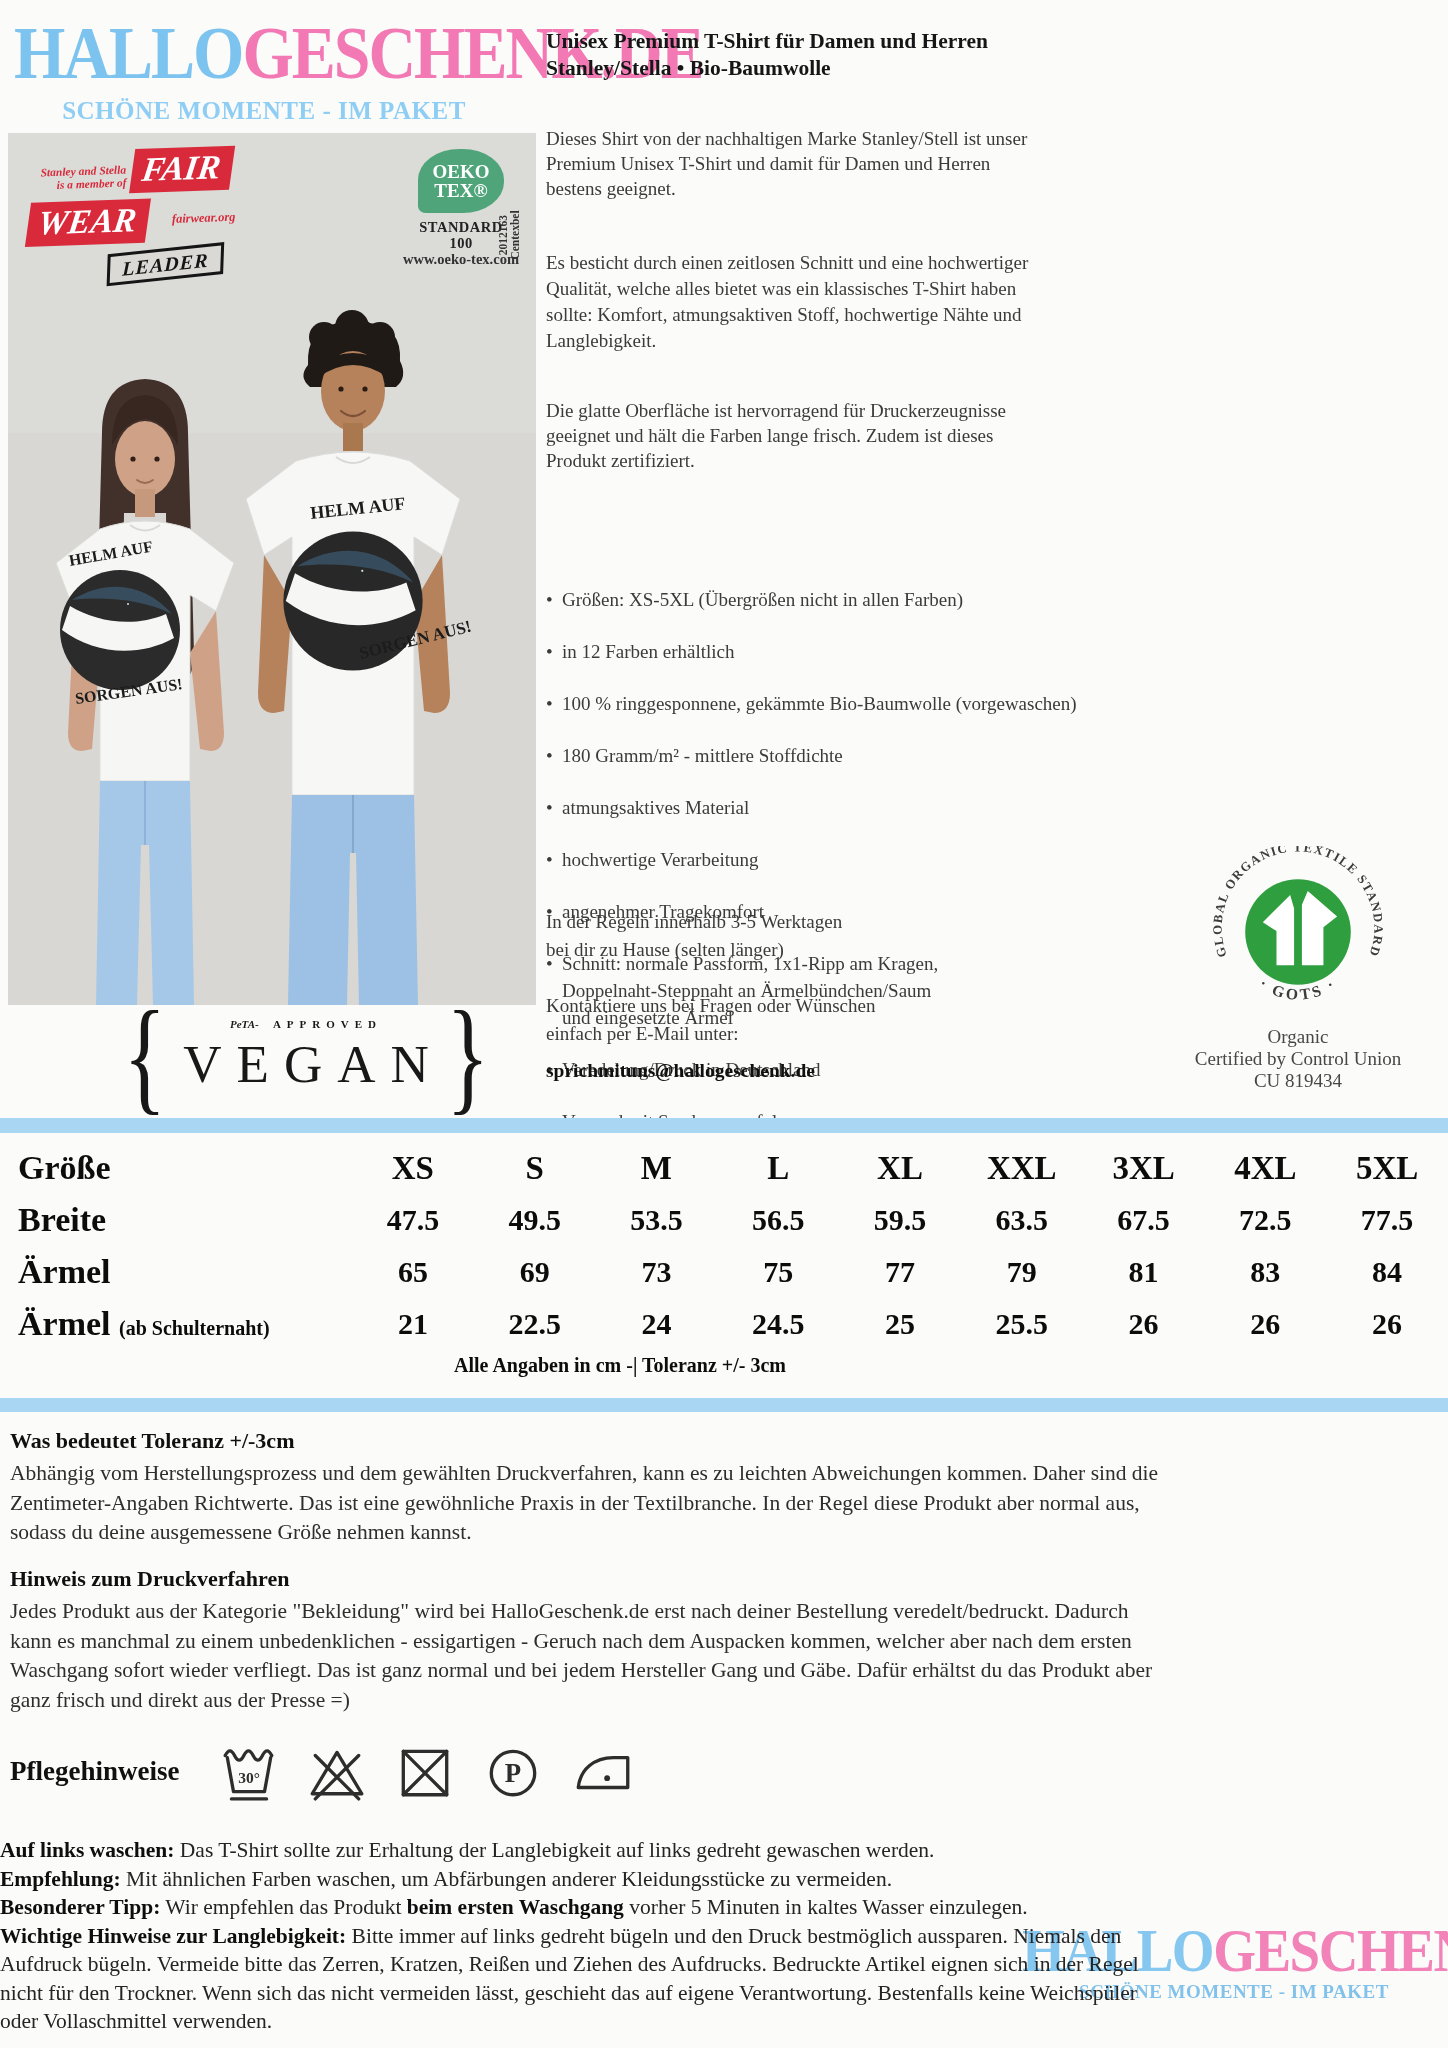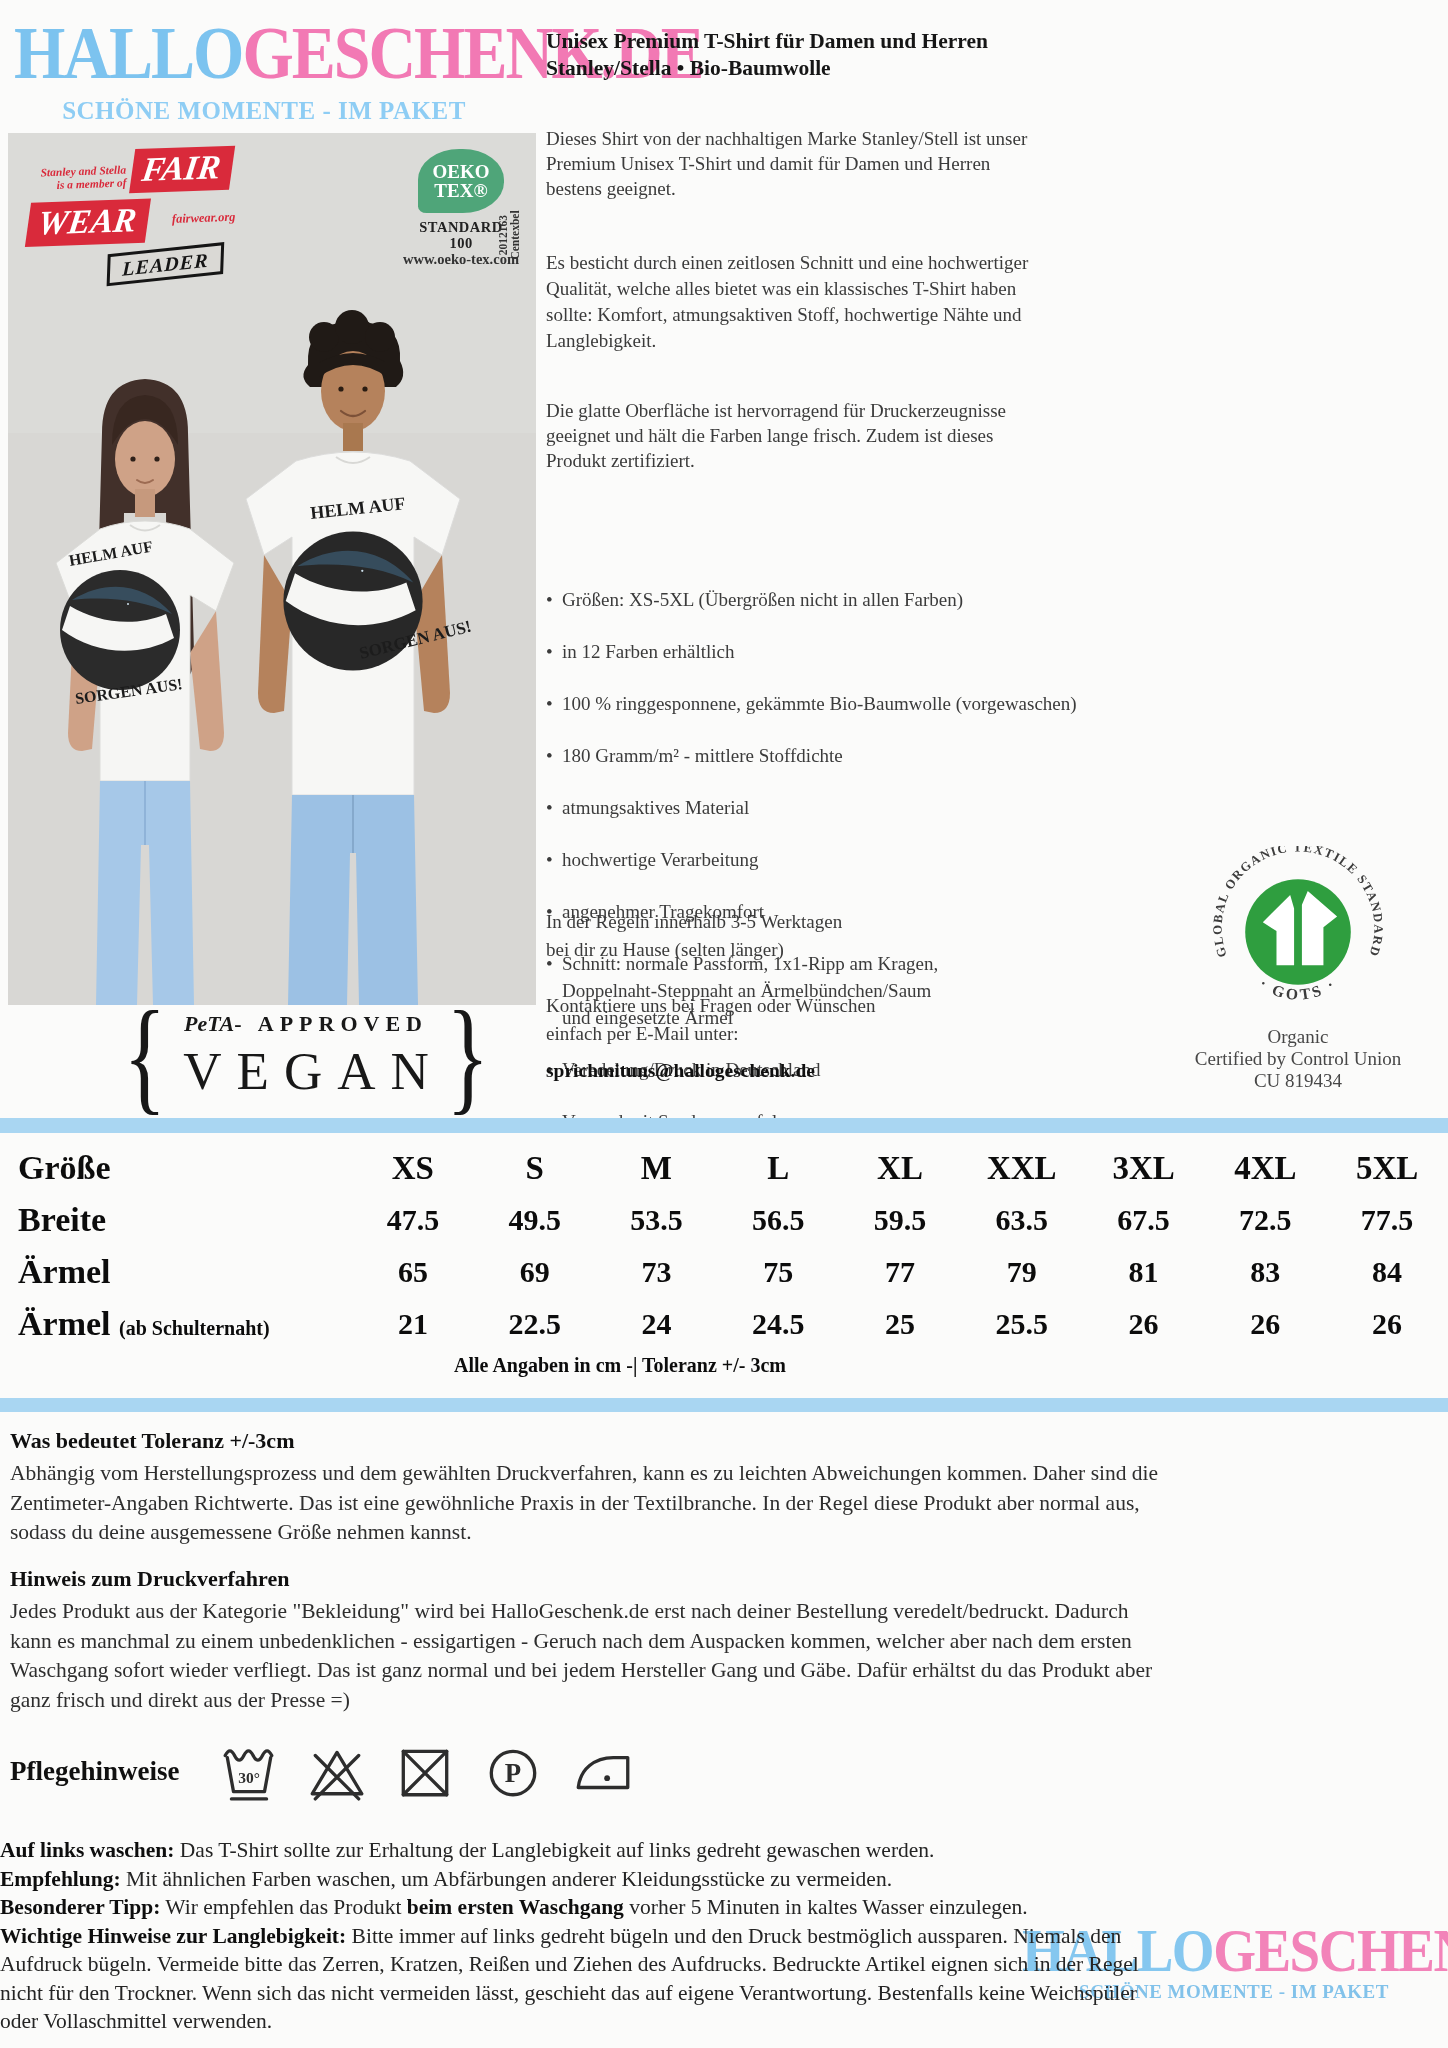--- a/index.html
+++ b/index.html
@@ -21,21 +21,21 @@
   .fw-leader{position:absolute;left:86px;top:100px;border:3px solid #151515;color:#151515;font-weight:700;font-size:20px;line-height:1;padding:3px 12px;letter-spacing:1px;transform:skewX(-8deg) rotate(-4deg);background:rgba(216,215,212,.6);}
   .oeko{position:absolute;right:6px;top:16px;width:138px;text-align:center;}
   .oeko-badge{margin:0 auto;width:86px;height:64px;background:#4fa579;border-radius:48% 48% 48% 10%;color:#fff;display:flex;flex-direction:column;align-items:center;justify-content:center;font-weight:700;font-size:19px;line-height:19px;}
   .oeko-std{margin-top:6px;font-size:14.5px;font-weight:700;color:#222;line-height:16px;white-space:pre-line;letter-spacing:.5px;}
   .oeko-vert{position:absolute;right:-22px;top:74px;transform:rotate(-90deg);font-size:11.5px;font-weight:700;color:#333;line-height:12px;width:86px;}
   .oeko-url{font-size:14.5px;font-weight:700;color:#333;}
   
   .peta{position:absolute;left:148px;top:1006px;width:316px;display:flex;align-items:center;justify-content:center;gap:8px;color:#181818;}
   .peta-brace{font-size:128px;font-weight:400;line-height:.78;transform:scaleX(.7);}
   .peta-mid{text-align:center;}
-  .peta-top{font-size:22px;font-weight:700;letter-spacing:6px;white-space:nowrap;}
+  .peta-top{font-size:11px;font-weight:700;letter-spacing:6px;white-space:nowrap;}
   .peta-brand{font-style:italic;font-weight:800;letter-spacing:0;}
   .peta-vegan{margin-top:4px;font-size:53px;font-weight:400;letter-spacing:15px;margin-right:-15px;}
   
   .col{position:absolute;left:546px;top:18px;width:600px;font-size:19px;line-height:25px;color:#3b3b3b;}
   .col>div{position:absolute;left:0;white-space:pre-line;}
   .col-title{top:10px;font-size:21.5px;line-height:27px;font-weight:700;color:#161616;}
   .p1{top:108px;} .p2{top:232px;line-height:26px;} .p3{top:380px;}
   .bullets{top:518px;}
   .bullets ul{margin:0;padding:0;list-style:none;}
   .bullets li{position:relative;padding-left:16px;line-height:27px;white-space:pre-line;}

